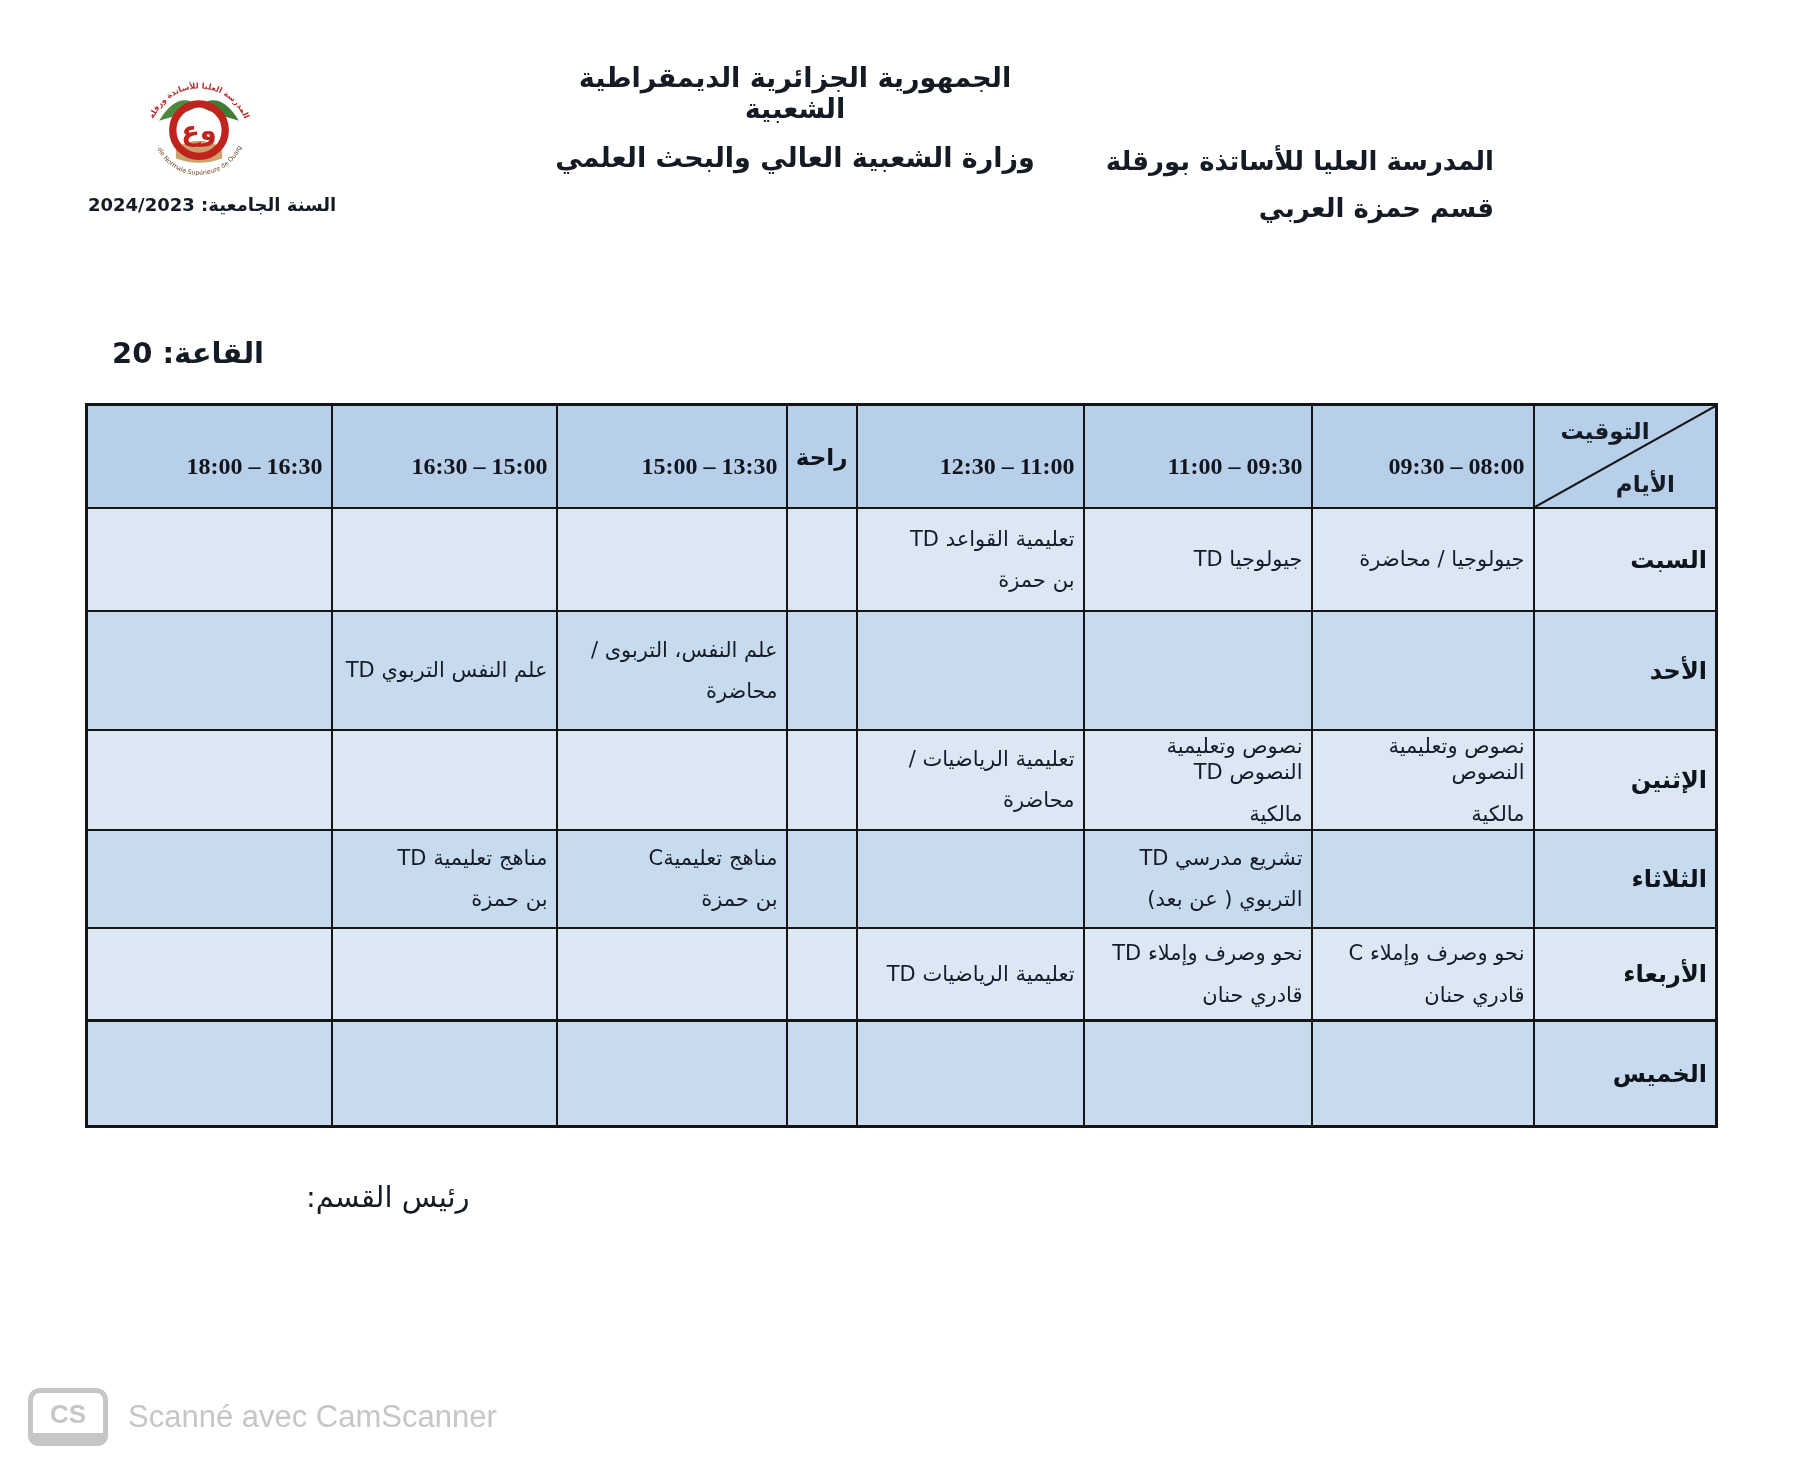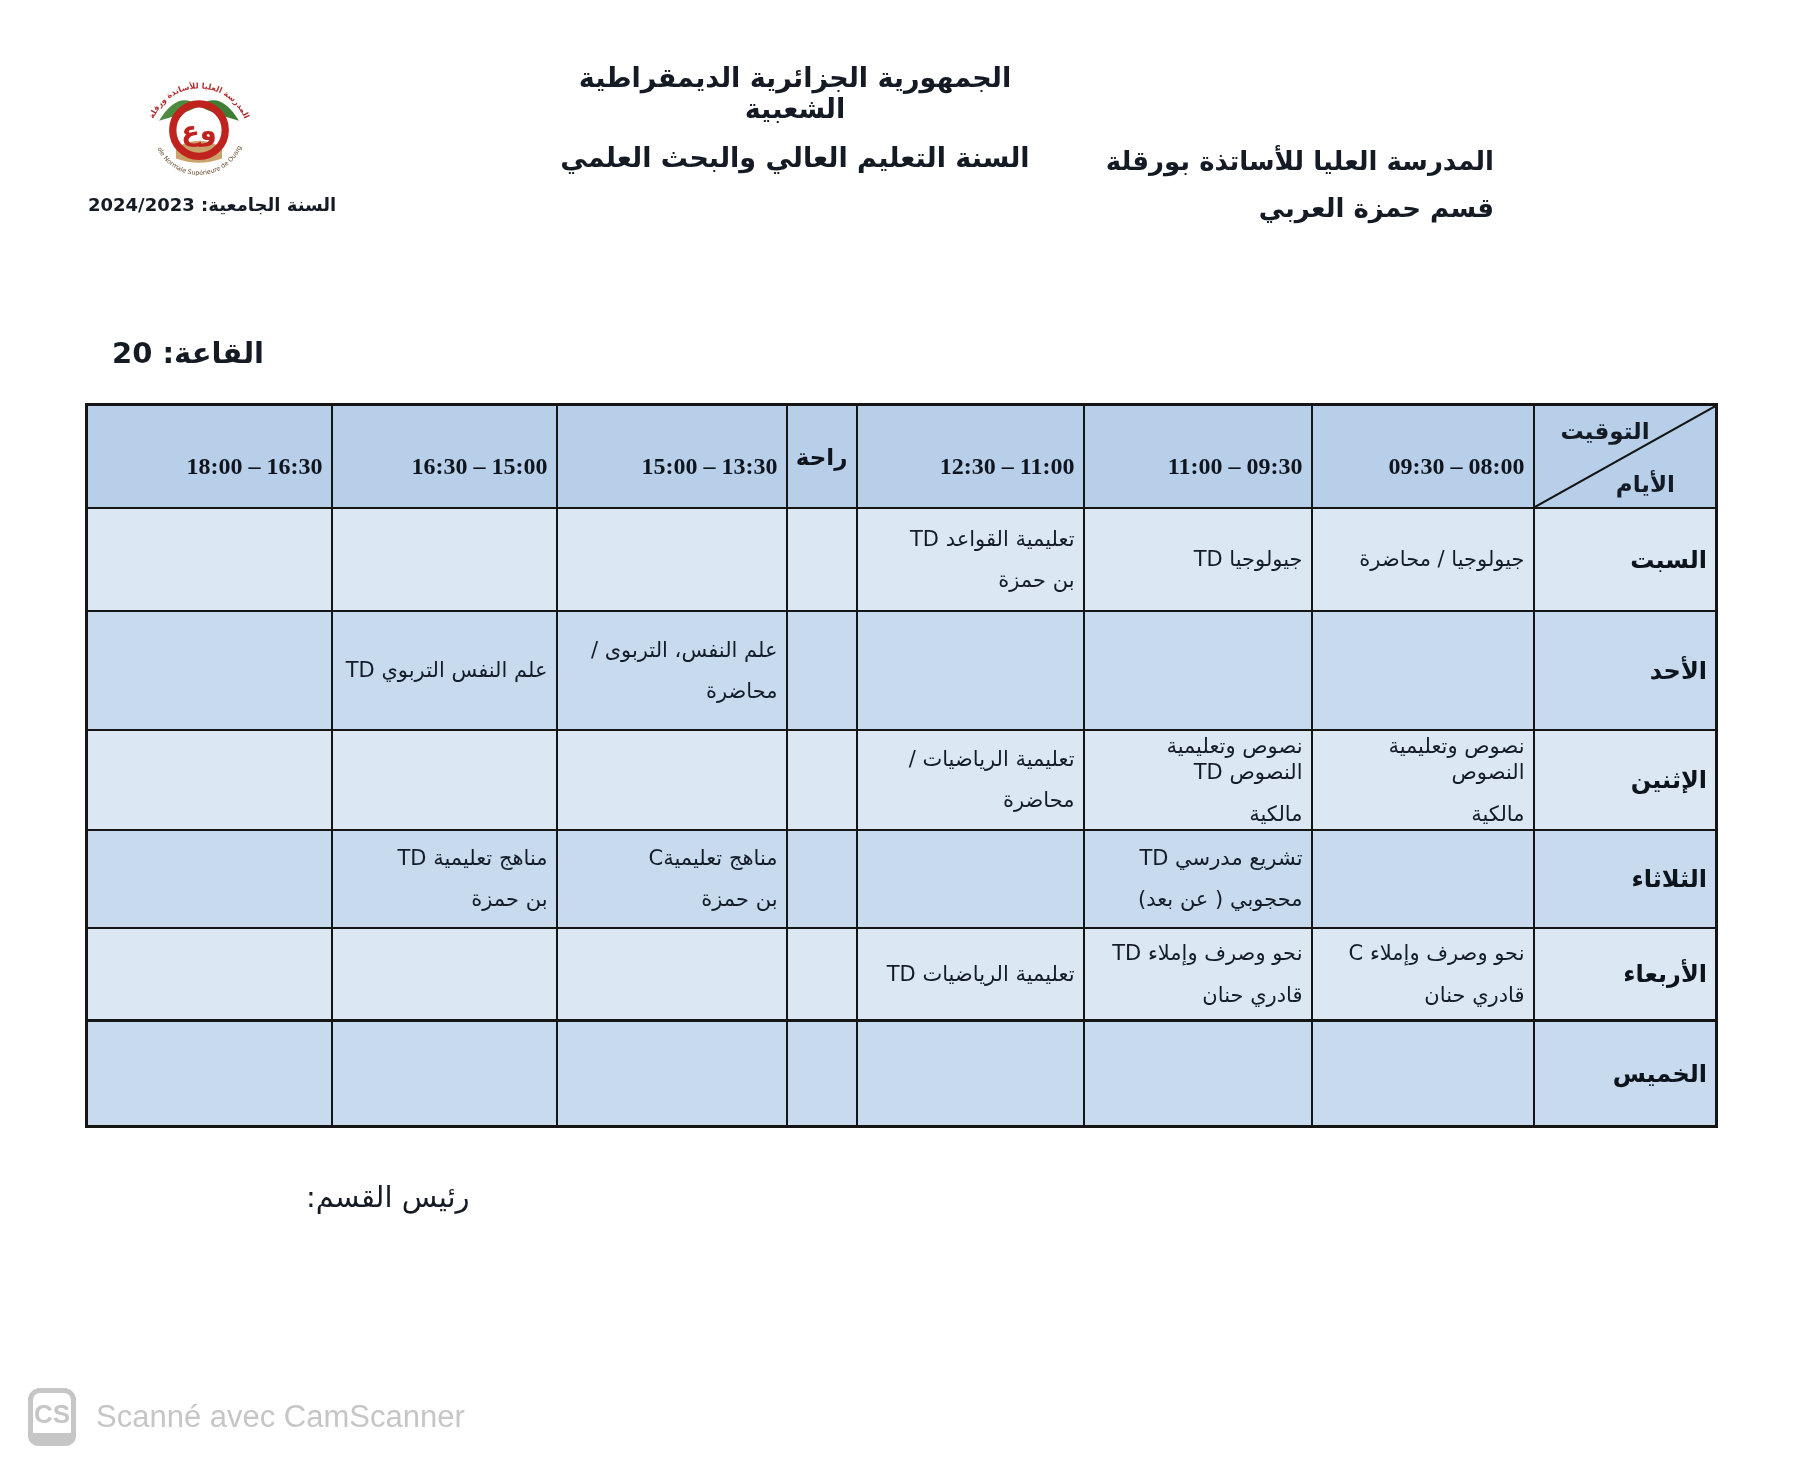--- a/index.html
+++ b/index.html
@@ -56,21 +56,21 @@
   
   th.corner{position:relative;padding:0;}
   th.corner svg.diag{position:absolute;inset:0;width:100%;height:100%;}
   th.corner .c-top{position:absolute;top:12px;left:26px;font-size:23px;font-weight:bold;}
   th.corner .c-bottom{position:absolute;bottom:10px;right:40px;font-size:23px;font-weight:bold;}
 
   
   .sig{position:absolute;top:1180px;left:306px;direction:rtl;font-size:29px;font-weight:normal;}
 
   .watermark{position:absolute;left:28px;top:1388px;display:flex;align-items:center;gap:20px;}
-  .cs-badge{width:48px;height:58px;box-sizing:border-box;border:5px solid var(--wm-gray);
+  .cs-badge{width:80px;height:58px;box-sizing:border-box;border:5px solid var(--wm-gray);
             border-radius:12px;position:relative;display:flex;align-items:flex-start;
             justify-content:center;padding-top:6px;font-family:"Liberation Sans",sans-serif;
             font-weight:bold;font-size:26px;color:var(--wm-gray);}
   .cs-badge::after{content:"";position:absolute;left:-5px;right:-5px;bottom:-5px;height:13px;
             background:var(--wm-gray);border-radius:0 0 10px 10px;}
   .wm-text{font-family:"Liberation Sans",sans-serif;font-size:31px;color:var(--wm-gray);}
 </style>
 </head>
 <body>
 
@@ -90,21 +90,21 @@
     <path d="M38,80 Q60,66 82,80 L82,90 Q60,98 38,90 Z" fill="#caa36c"></path>
     <circle cx="60" cy="63" r="25" fill="none" stroke="#c0231e" stroke-width="7"></circle>
     <text x="60" y="72" text-anchor="middle" font-size="26" font-weight="bold" fill="#c0231e">وع</text>
     <text font-size="6" fill="#6a4a2a">
       <textPath href="#arcBot" startOffset="50%" text-anchor="middle">Ecole Normale Supérieure de Ouargla</textPath>
     </text>
   </svg>
 
   <div class="hdr-center">
     <div class="l1">الجمهورية الجزائرية الديمقراطية الشعبية</div>
-    <div class="l2">السنة التعليم العالي والبحث العلمي</div>
+    <div class="l2">وزارة الشعبية العالي والبحث العلمي</div>
   </div>
 
   <div class="hdr-right">
     <div class="l1">المدرسة العليا للأساتذة بورقلة</div>
     <div class="l2">قسم حمزة العربي</div>
   </div>
 
   <div class="hdr-year">السنة الجامعية: 2024/2023</div>
 
   <div class="room">القاعة: 20</div>
@@ -202,21 +202,21 @@
           <td class="brk"></td>
           <td></td>
           <td></td>
           <td></td>
         </tr>
         <tr class="r-dark">
           <th class="day">الثلاثاء</th>
           <td></td>
           <td>
             <div class="line">تشريع مدرسي TD</div>
-            <div class="line">محجوبي ( عن بعد)</div>
+            <div class="line">التربوي ( عن بعد)</div>
           </td>
           <td></td>
           <td class="brk"></td>
           <td>
             <div class="line">مناهج تعليميةC</div>
             <div class="line">بن حمزة</div>
           </td>
           <td>
             <div class="line">مناهج تعليمية TD</div>
             <div class="line">بن حمزة</div>

